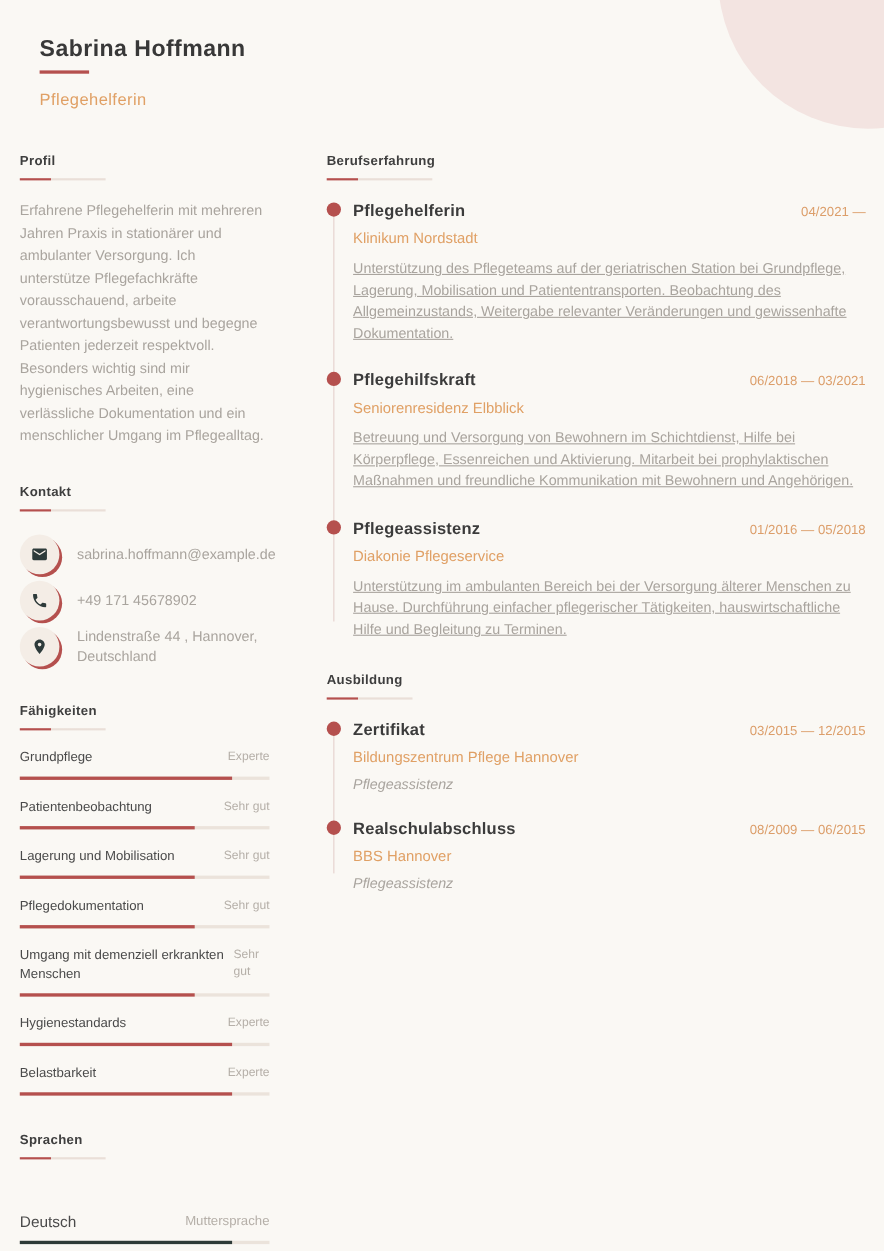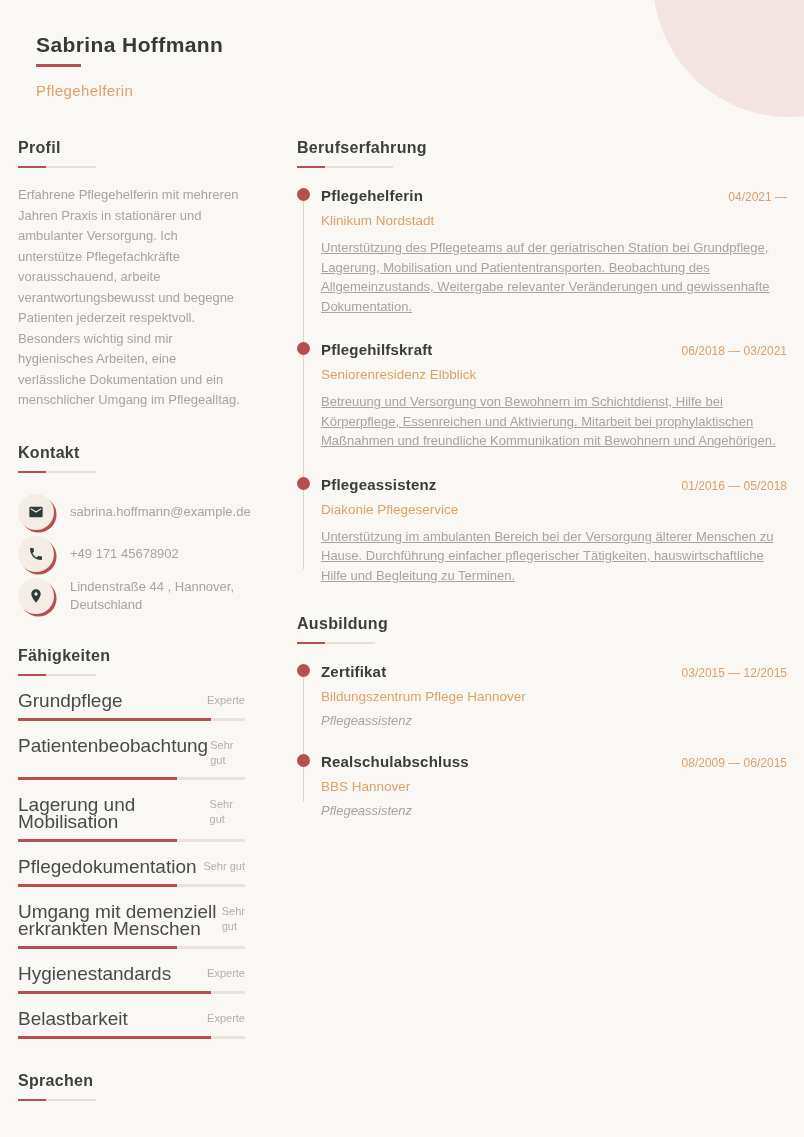--- a/index.html
+++ b/index.html
@@ -32,42 +32,42 @@
     background:var(--circle);
   }
   .header{padding:33px 0 0 36px;position:relative;}
   .name{font-size:21px;font-weight:700;color:#383838;letter-spacing:.4px;}
   .name-underline{width:45px;height:3px;background:var(--red);margin-top:7px;}
   .subtitle{margin-top:15px;font-size:15px;color:var(--orange);letter-spacing:.4px;}
   .content{display:flex;padding:0 17px 0 18px;margin-top:40px;position:relative;}
   .sidebar{width:227px;flex-shrink:0;}
   .main{flex:1;margin-left:52px;min-width:0;}
 
-  .sec-title{font-size:16px;font-weight:700;color:#3e3e3e;letter-spacing:.3px;}
+  .sec-title{font-size:12px;font-weight:700;color:#3e3e3e;letter-spacing:.3px;}
   .sec-line{height:2px;width:78px;margin-top:9px;
     background:linear-gradient(90deg,var(--red) 0 28px,var(--line-gray) 28px 100%);}
   .sec-line.wide{width:96px;}
 
   .profile-text{margin-top:17px;font-size:13px;line-height:20.5px;color:var(--gray);}
 
   .side-section{margin-top:33px;}
   .contact-list{margin-top:21px;}
   .contact-item{display:flex;align-items:center;margin-bottom:6px;}
   .contact-icon{
     width:36px;height:36px;border-radius:50%;background:var(--iconbg);
     box-shadow:2.5px 2.5px 0 0 var(--red);
     display:flex;align-items:center;justify-content:center;flex-shrink:0;
   }
   .contact-icon svg{width:16px;height:16px;fill:#2e3b3b;}
   .contact-text{margin-left:16px;font-size:13px;line-height:18px;color:var(--gray);}
 
   .skill-list{margin-top:16px;}
   .skill{margin-bottom:16px;}
   .skill-top{display:flex;justify-content:space-between;align-items:flex-start;}
-  .skill-name{font-size:19px;color:#4a4a4a;line-height:17px;padding-right:2px;}
+  .skill-name{font-size:12px;color:#4a4a4a;line-height:17px;padding-right:2px;}
   .skill-level{font-size:11px;color:var(--light-gray);text-align:left;line-height:15px;margin-top:1px;}
   .bar{height:3px;background:var(--track);margin-top:9px;}
   .bar-fill{height:100%;background:var(--red);}
   .bar-fill.dark{background:var(--darkbar);}
   .lang .skill-name{font-size:14px;}
   .lang .skill-level{font-size:12px;}
   .lang{margin-bottom:19px;margin-top:48px;}
 
   .main-section{margin-bottom:30px;}
   .timeline{margin-top:19px;position:relative;padding-left:24px;}

